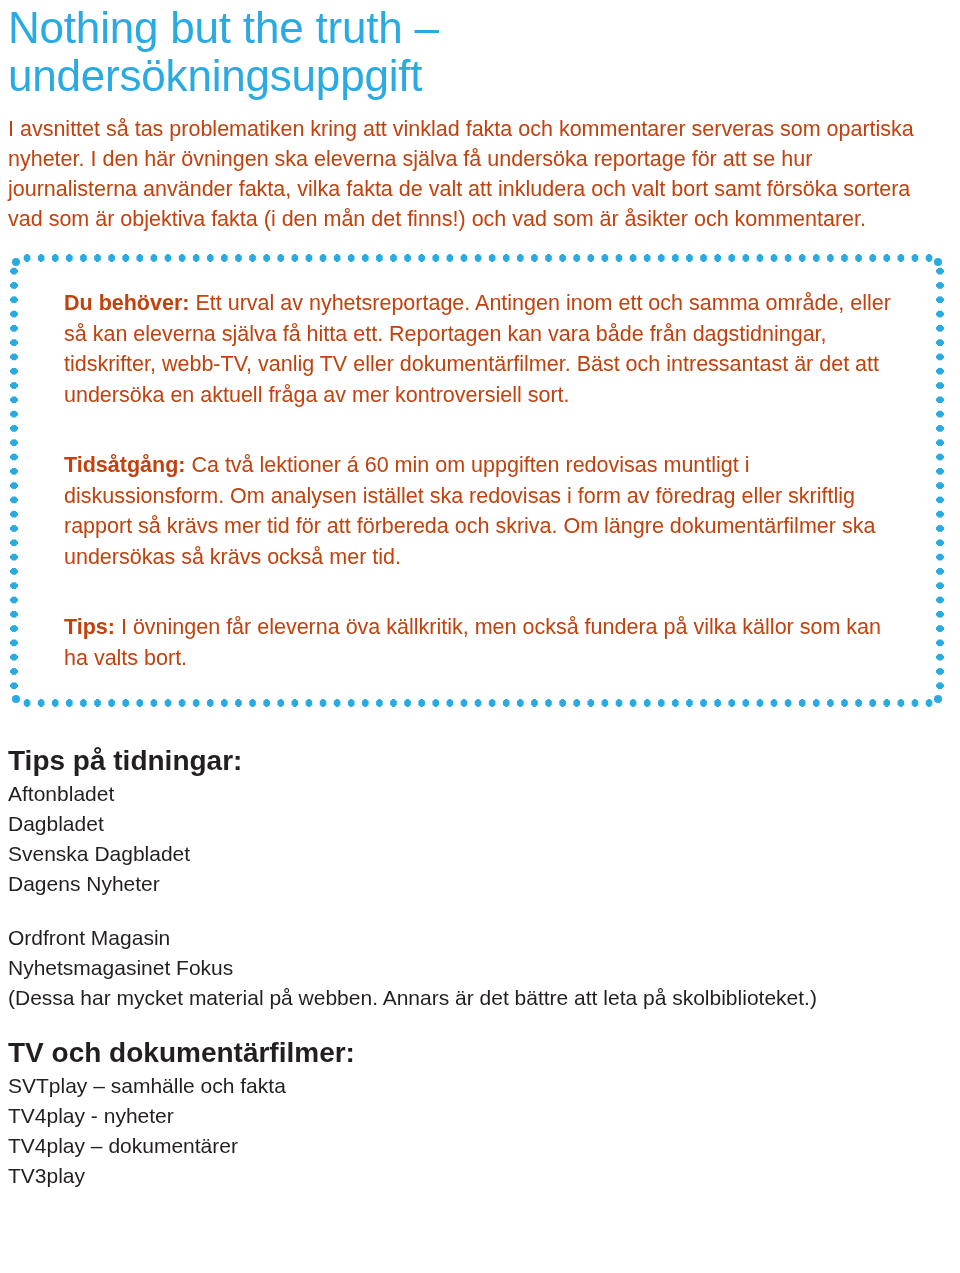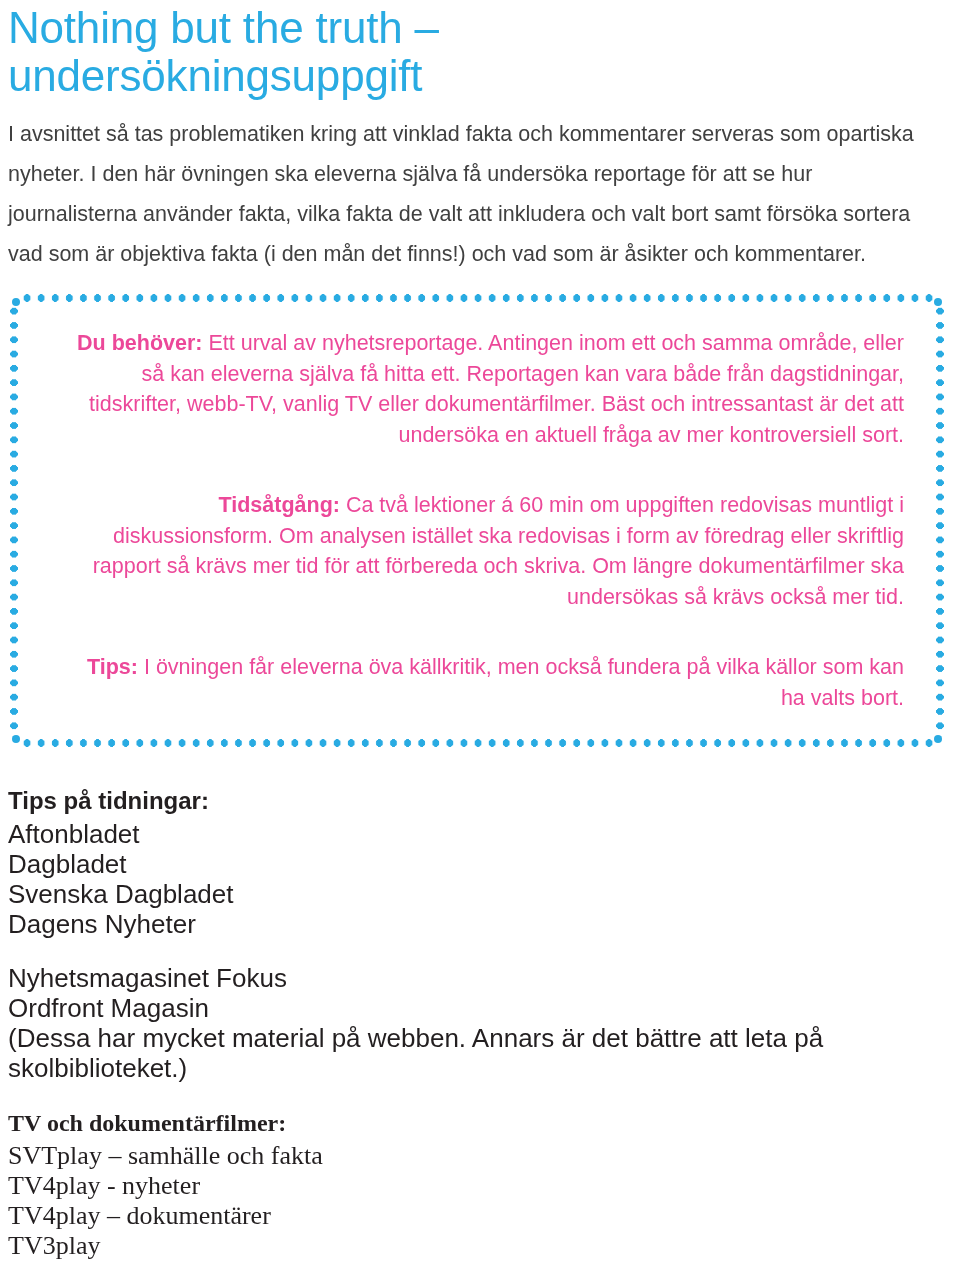--- a/index.html
+++ b/index.html
@@ -30,23 +30,23 @@
     line-height: 48px;
     letter-spacing: -0.2px;
     margin: 0;
     padding-top: 4px;
     white-space: pre-line;
   }
 
   
   .intro {
     font-size: 21.5px;
-    line-height: 40px;
+    line-height: 30px;
     margin: 14px 8px 0 0;
-    color: #404040;
+    color: #c2410c;
     max-width: 940px;
     white-space: pre-line;
   }
 
   
   .dotted-box {
     position: relative;
     margin: 20px 0 0 2px;
     width: 934px;
     box-sizing: border-box;
@@ -87,42 +87,41 @@
   }
   .dc-tl { left: 2px;  top: 4px; }
   .dc-tr { right: 2px; top: 4px; }
   .dc-bl { left: 2px;  bottom: 4px; }
   .dc-br { right: 2px; bottom: 4px; }
 
   .box-para {
     font-size: 21.5px;
     line-height: 30.5px;
     margin: 0;
-    color: #ec4899;
+    color: #c2410c;
     white-space: pre-line;
-    text-align: right;
   }
   .box-para + .box-para { margin-top: 40px; }
   .box-para b { font-weight: 700; }
 
   
   .lists {
     margin-top: 38px;
   }
   .list-block { margin-bottom: 24px; }
-  .list-block:last-child { margin-bottom: 0; font-family: Liberation Serif, serif; }
+  .list-block:last-child { margin-bottom: 0; }
   .list-heading {
-    font-size: 24px;
+    font-size: 28px;
     font-weight: 700;
     line-height: 32px;
     margin: 0 0 2px 0;
     color: #231f20;
   }
   .list-item {
-    font-size: 26px;
+    font-size: 21px;
     line-height: 30px;
     color: #231f20;
     white-space: pre-line;
   }
 </style>
 </head>
 <body>
 
 <div class="page">
 
@@ -152,22 +151,22 @@
 
     <div class="list-block">
       <div class="list-heading">Tips på tidningar:</div>
       <div class="list-item">Aftonbladet</div>
       <div class="list-item">Dagbladet</div>
       <div class="list-item">Svenska Dagbladet</div>
       <div class="list-item">Dagens Nyheter</div>
     </div>
 
     <div class="list-block">
+      <div class="list-item">Ordfront Magasin</div>
       <div class="list-item">Nyhetsmagasinet Fokus</div>
-      <div class="list-item">Ordfront Magasin</div>
       <div class="list-item">(Dessa har mycket material på webben. Annars är det bättre att leta på skolbiblioteket.)</div>
     </div>
 
     <div class="list-block">
       <div class="list-heading">TV och dokumentärfilmer:</div>
       <div class="list-item">SVTplay – samhälle och fakta</div>
       <div class="list-item">TV4play - nyheter</div>
       <div class="list-item">TV4play – dokumentärer</div>
       <div class="list-item">TV3play</div>
     </div>

